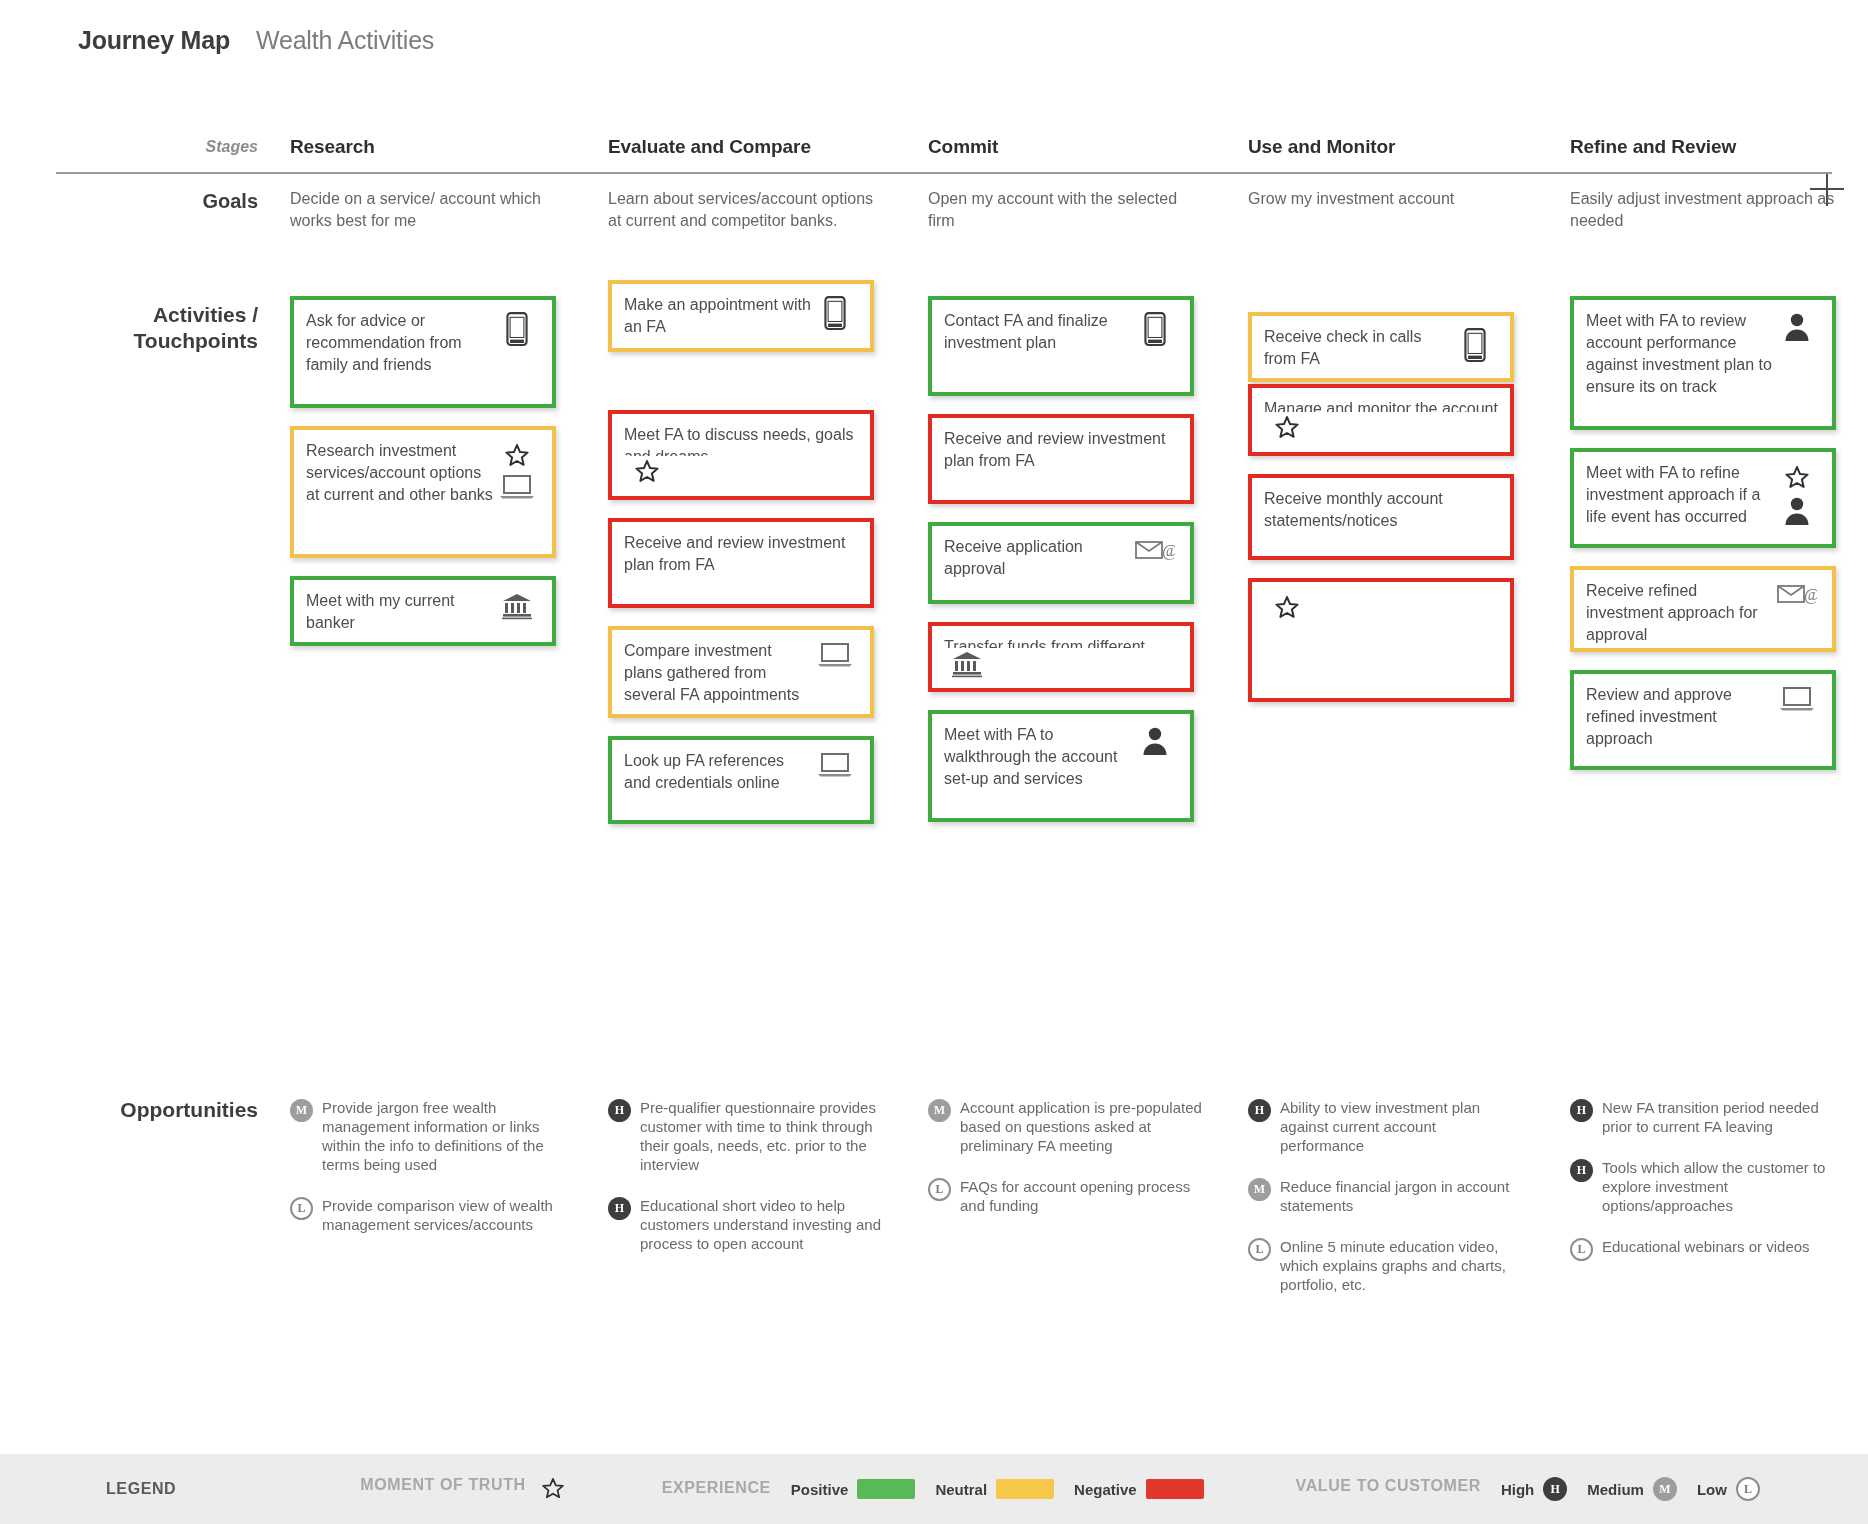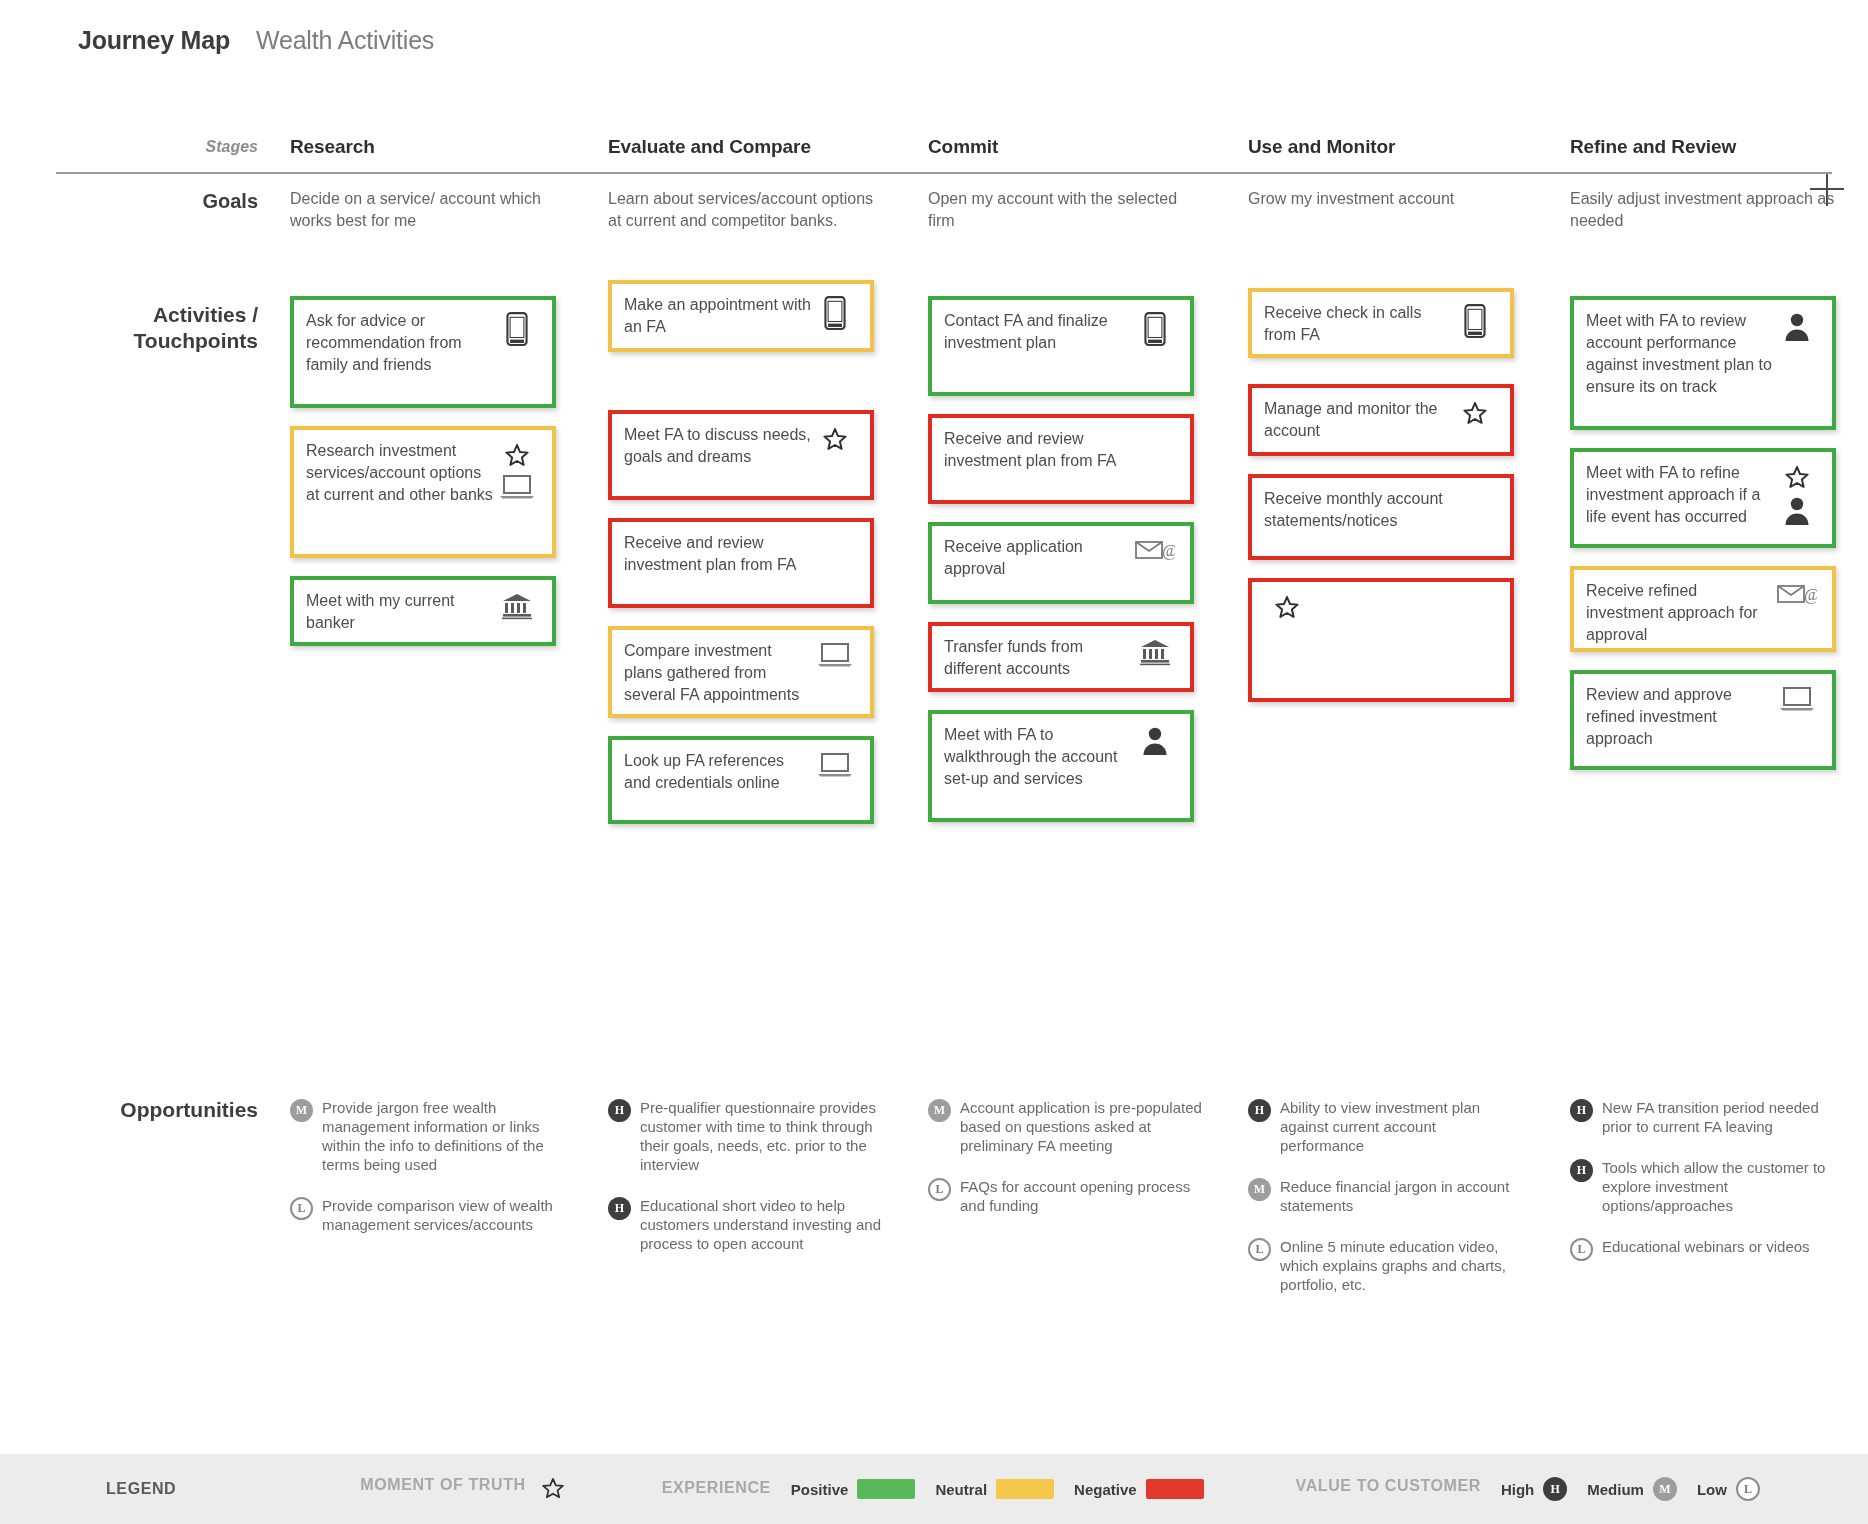--- a/index.html
+++ b/index.html
@@ -42,21 +42,21 @@
   .card {
     position:absolute; width:266px;
     background:#ffffff;
     border:4px solid #3aa93a;
     box-shadow:2px 3px 5px rgba(0,0,0,0.18);
     padding:10px 12px 10px 12px;
     display:flex; flex-direction:row; align-items:flex-start;
   }
   .card.green   { border-color:#3faa3f; }
   .card.neutral { border-color:#f2c14a; }
-  .card.red     { border-color:#e02b20; }
+  .card.red     { border-color:#e02b20;flex-direction:column; }
   .card .ctext { flex:1; font-size:16px; line-height:22px; color:#4d4d4d; overflow:hidden; }
   .card .cicons { width:46px; display:flex; flex-direction:column; align-items:center; gap:4px; padding-top:2px; }
 
   .ico { display:block; }
   .ico svg { display:block; }
 
   
   .opp { position:absolute; width:276px; display:flex; gap:9px; align-items:flex-start; }
   .opp .badge {
     width:23px; height:23px; border-radius:50%;
@@ -274,21 +274,21 @@
     <div class="opp" style="left: 928px; top: 1098px;">
       <div class="badge med">M</div>
       <div class="otext">Account application is pre-populated based on questions asked at preliminary FA meeting</div>
     </div>
     <div class="opp" style="left: 928px; top: 1177px;">
       <div class="badge low">L</div>
       <div class="otext">FAQs for account opening process and funding</div>
     </div>
     <div class="stage-head" style="left: 1248px;">Use and Monitor</div>
     <div class="goal-text" style="left: 1248px;">Grow my investment account</div>
-    <div class="card neutral" style="left: 1248px; top: 288px; height: 70px;">
+    <div class="card neutral" style="left: 1248px; top: 312px; height: 70px;">
       <div class="ctext">Receive check in calls from FA</div>
       <div class="cicons">
         <span class="ico">
           <svg width="26" height="34" viewBox="0 0 22 32">
             <rect x="2" y="1" width="18" height="30" rx="3" fill="none" stroke="#3a3a3a" stroke-width="2"></rect>
             <rect x="4.5" y="5" width="13" height="19" fill="#fff" stroke="#3a3a3a" stroke-width="1"></rect>
             <rect x="4.5" y="26" width="13" height="3.2" fill="#3a3a3a"></rect>
           </svg>
         </span>
       </div>

